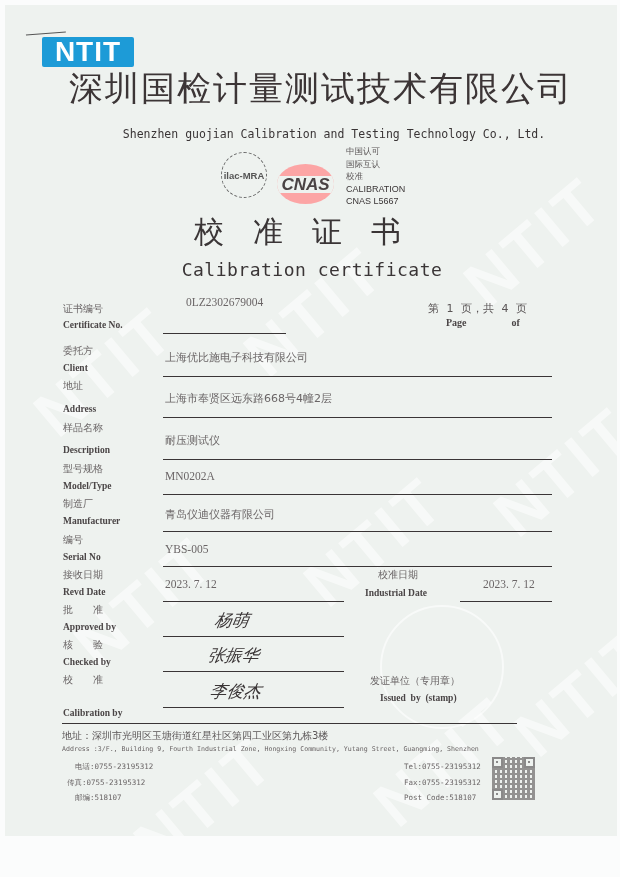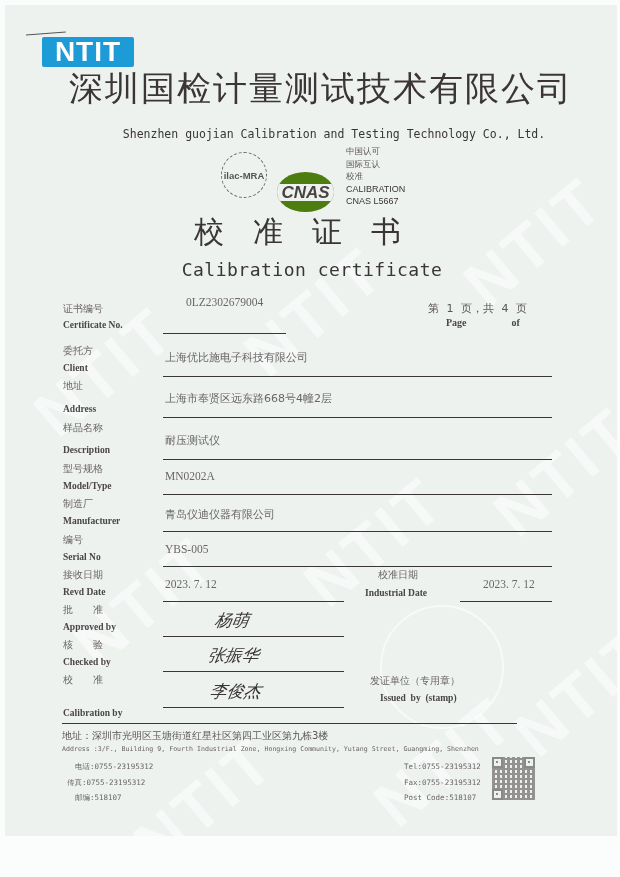--- a/index.html
+++ b/index.html
@@ -41,22 +41,22 @@
     left: 16px; width: 620px; top: 127px; text-align: center; padding-left: 16px; box-sizing: border-box;
     font-family: "DejaVu Sans Mono", "Liberation Mono", monospace; font-size: 11.5px; color: #3a3536;
   }
   .ilac {
     left: 221px; top: 152px; width: 46px; height: 46px; border-radius: 50%;
     border: 1.5px dashed #666; box-sizing: border-box;
     display: flex; align-items: center; justify-content: center;
     font-family: "Liberation Sans", sans-serif; font-size: 9.5px; font-weight: bold; color: #555;
   }
   .cnas {
-    left: 277px; top: 172px; width: 57px; height: 40px; border-radius: 50%;
-    background: #4d7c0f; display: flex; align-items: center; justify-content: center;
+    left: 277px; top: 164px; width: 57px; height: 40px; border-radius: 50%;
+    background: #fca5a5; display: flex; align-items: center; justify-content: center;
     overflow: hidden;
   }
   .cnas span {
     background: #eef2ef; width: 100%; text-align: center; font-family: "Liberation Sans", sans-serif;
     font-weight: bold; font-style: italic; font-size: 17px; line-height: 17px; color: #4a4344;
   }
   .accred {
     left: 346px; top: 145px; font-family: "Liberation Sans", sans-serif; font-size: 8.5px;
     line-height: 12.5px; color: #5a5556;
   }

